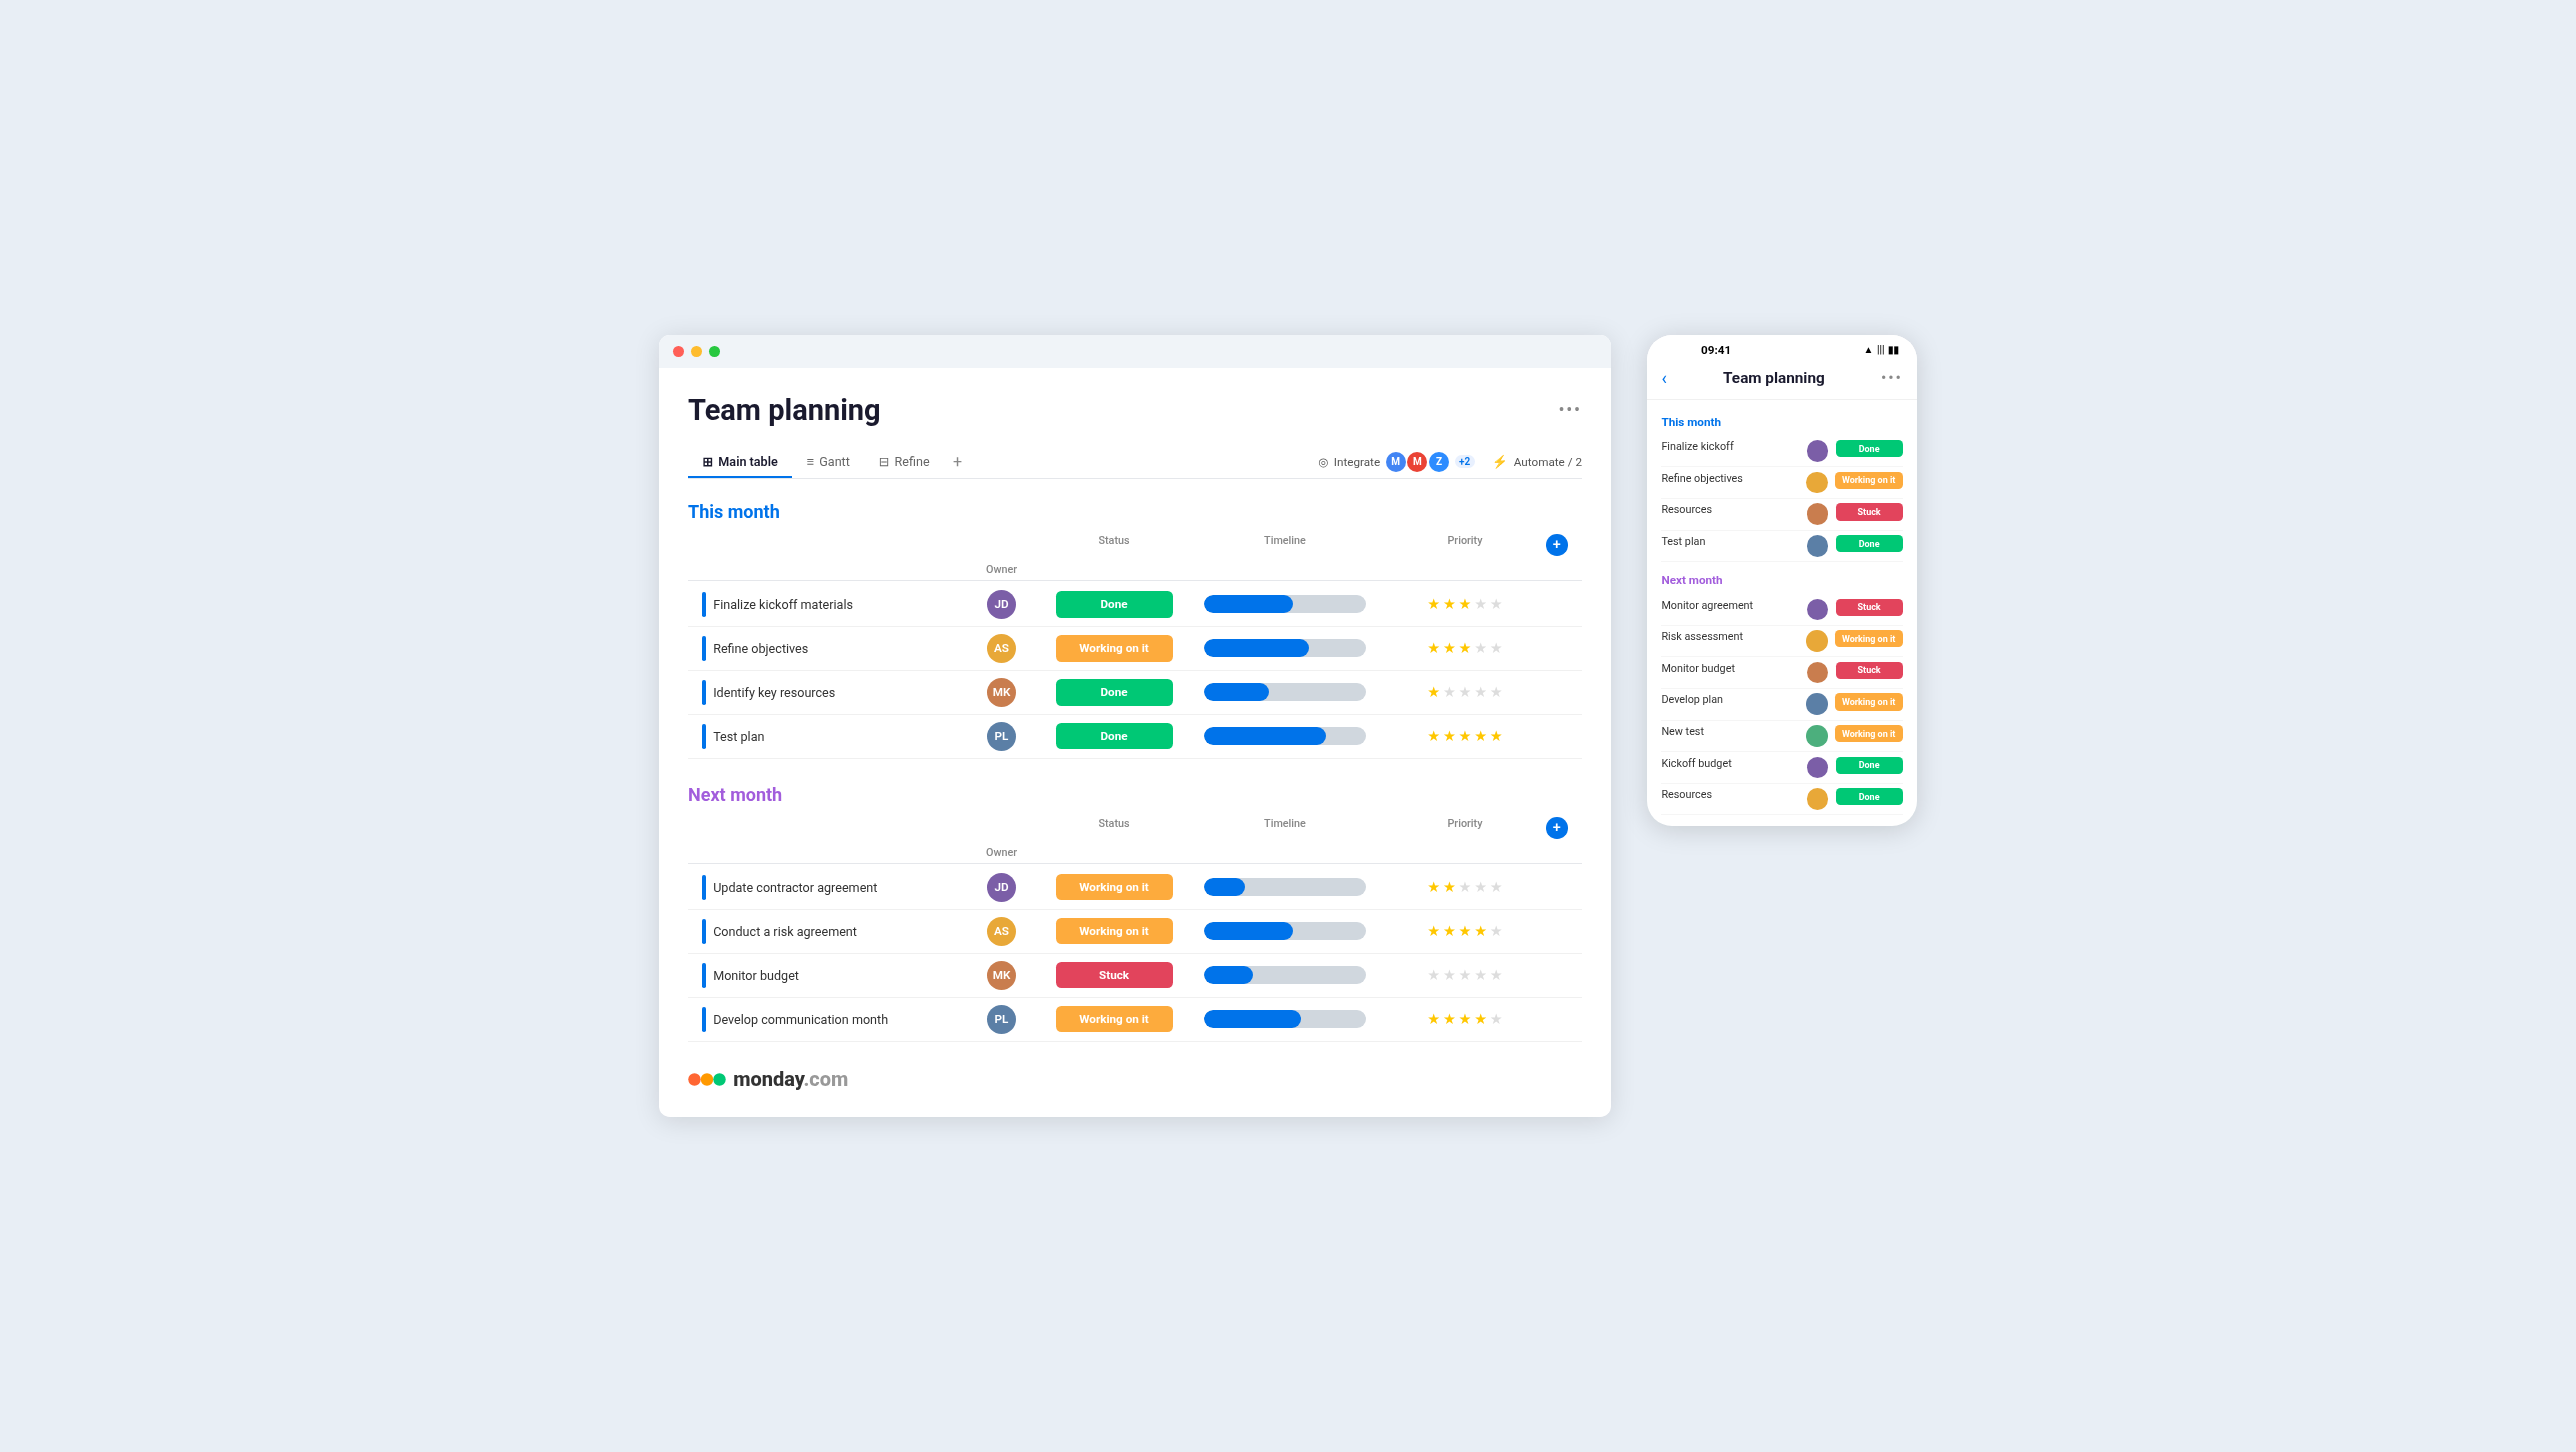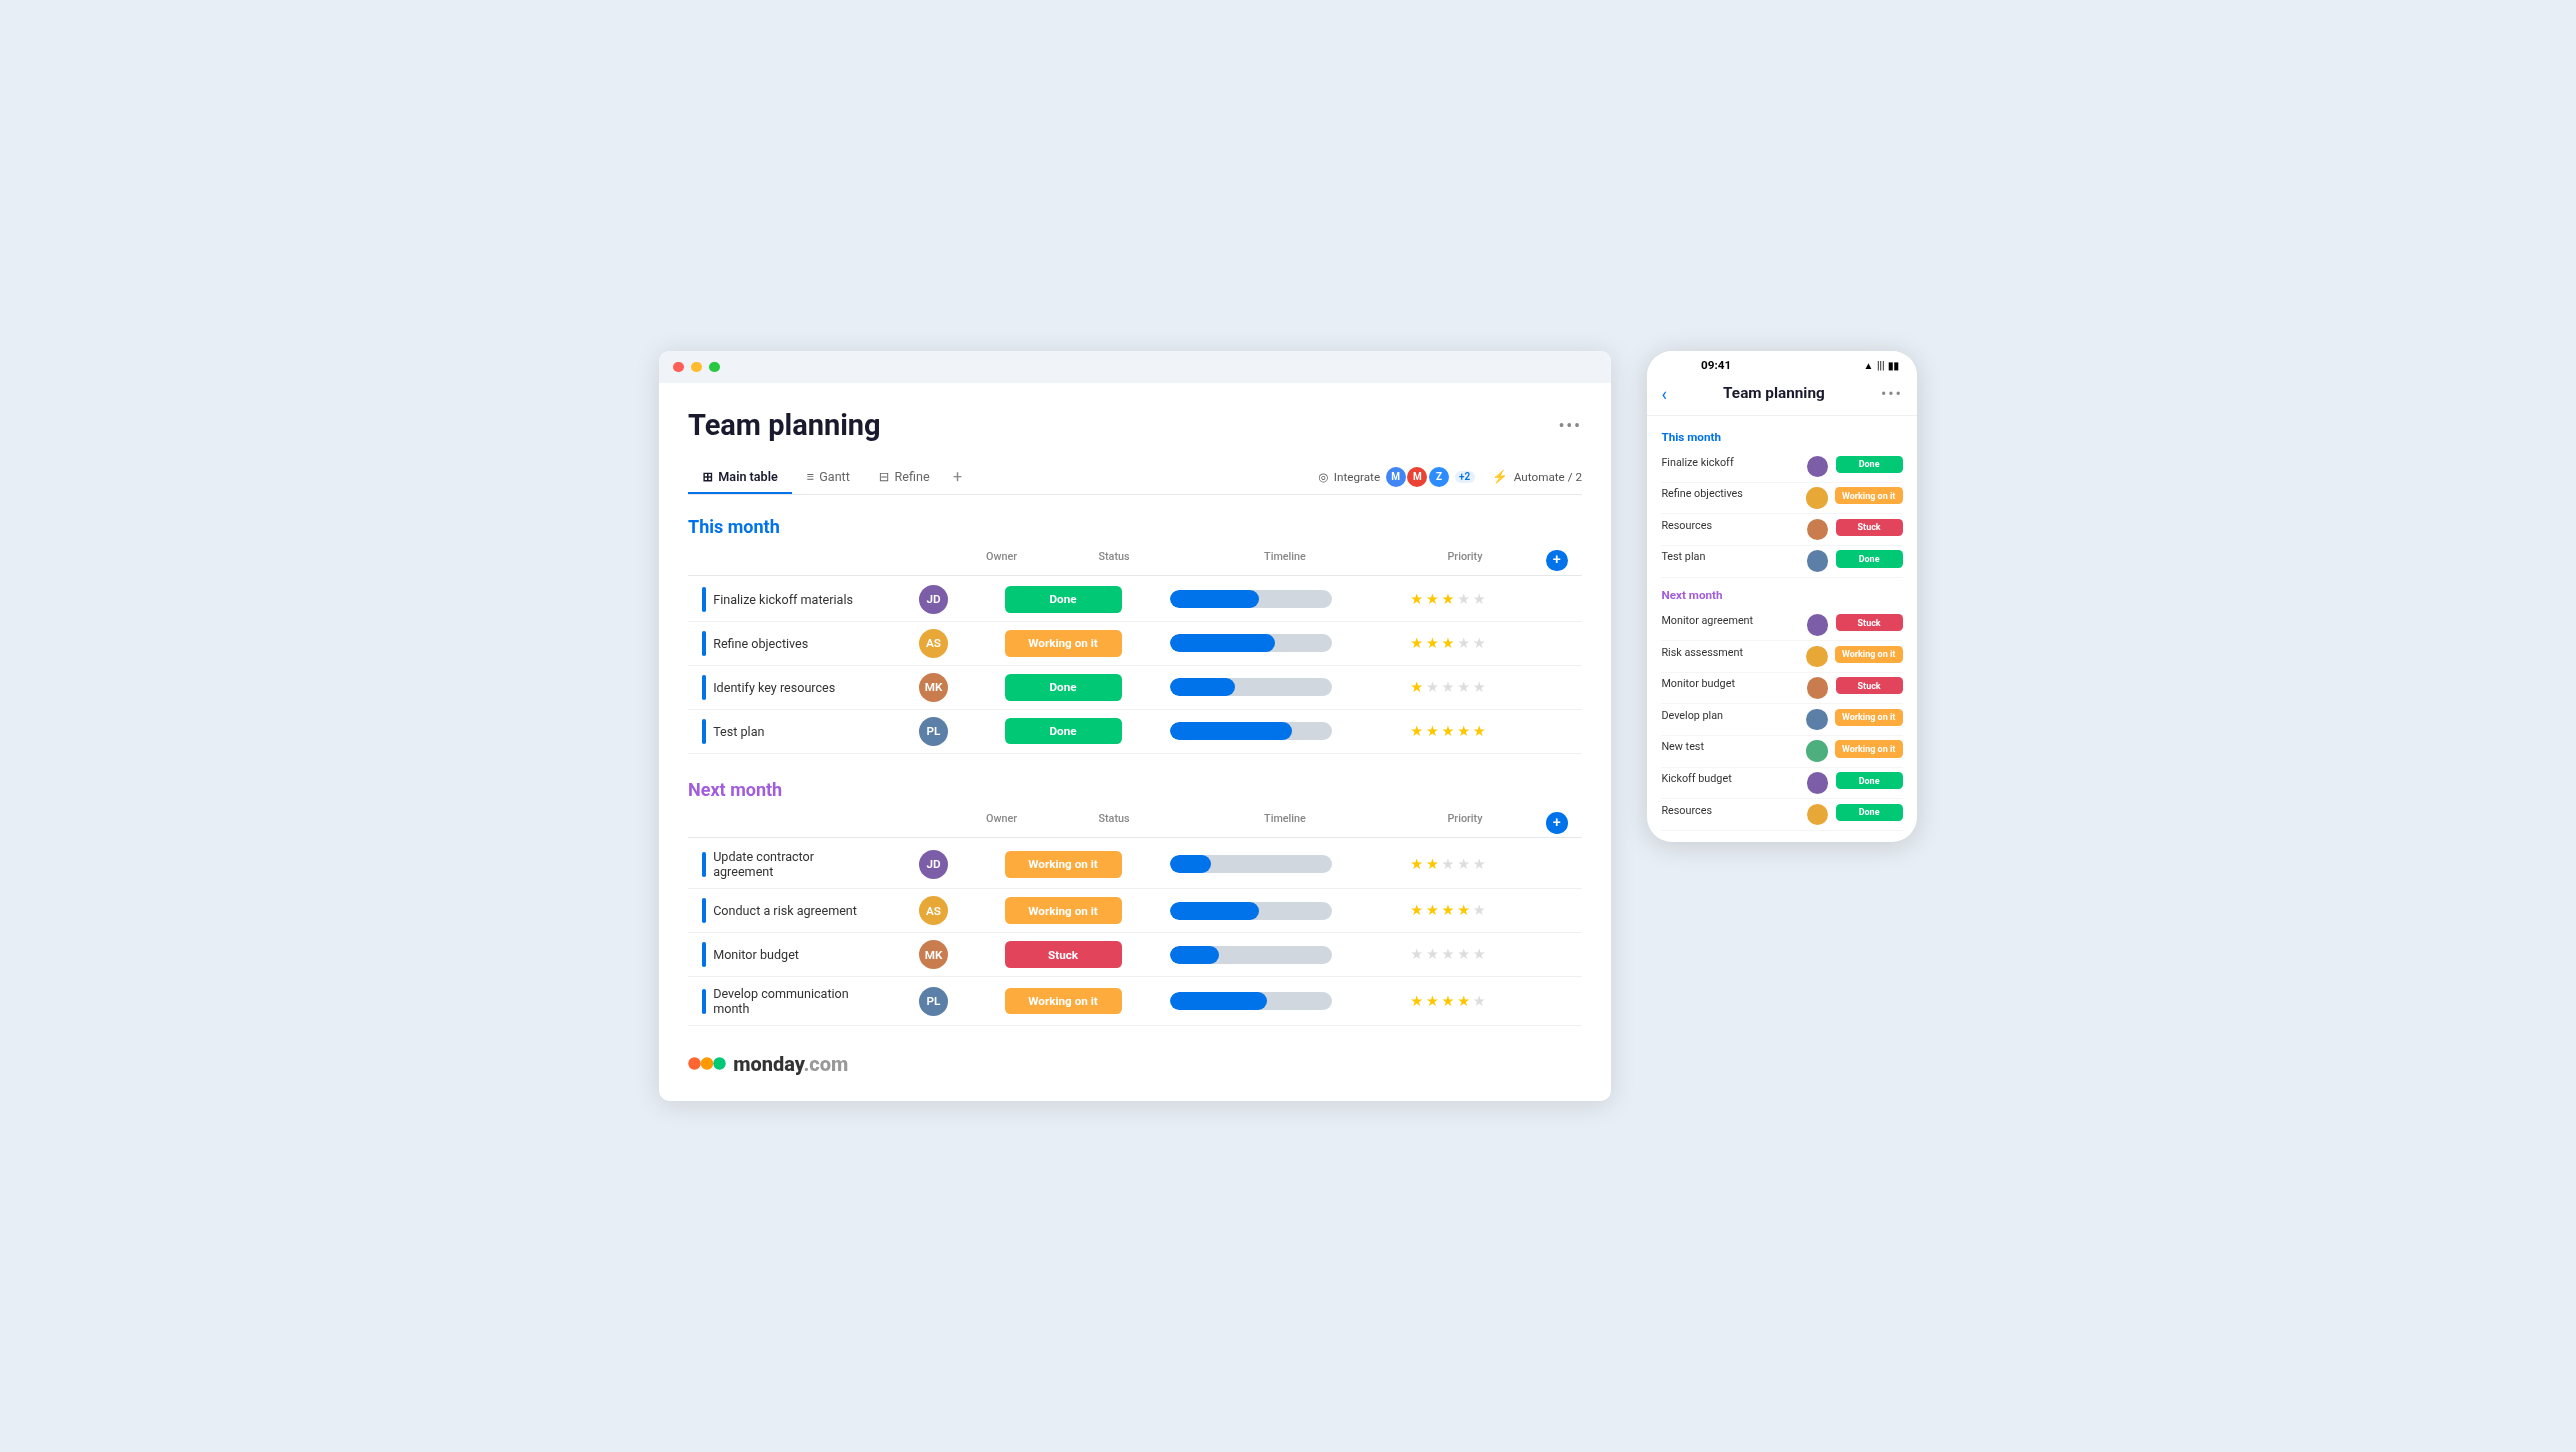--- a/index.html
+++ b/index.html
@@ -151,34 +151,33 @@
       display: grid;
       grid-template-columns: 1fr 81px 144px 198px 162px 36px;
       padding: 3.6px 0;
       font-size: 10.8px;
       color: #888;
       font-weight: 500;
       border-bottom: 0.9px solid #e5e7eb;
       margin-bottom: 1.8px;
     }
     .th-task { padding-left: 14.4px; }
-    .th-owner { text-align: center; }
+    .th-owner { text-align: center; margin-top: 29px; }
     .th-status { text-align: center; }
     .th-timeline { text-align: center; }
     .th-priority { text-align: center; }
     .th-add { text-align: center; }
 
     .table-row {
       display: grid;
       grid-template-columns: 1fr 81px 144px 198px 162px 36px;
       align-items: center;
       border-bottom: 0.9px solid #f0f0f0;
       padding: 1.8px 0;
       min-height: 40px;
-      gap: 17px;
     }
 
     .task-cell {
       display: flex;
       align-items: center;
       gap: 7.2px;
       padding: 7.2px 7.2px 7.2px 14.4px;
       font-size: 12.6px;
       color: #333;
     }

